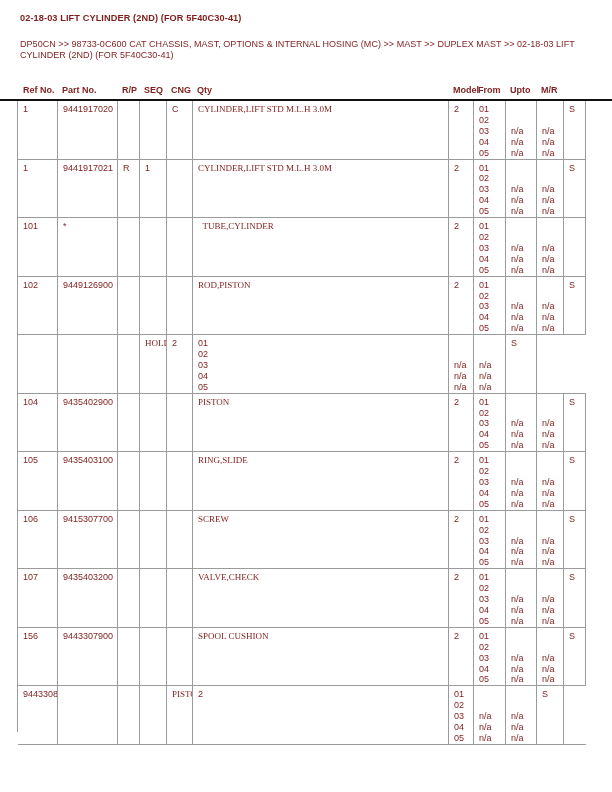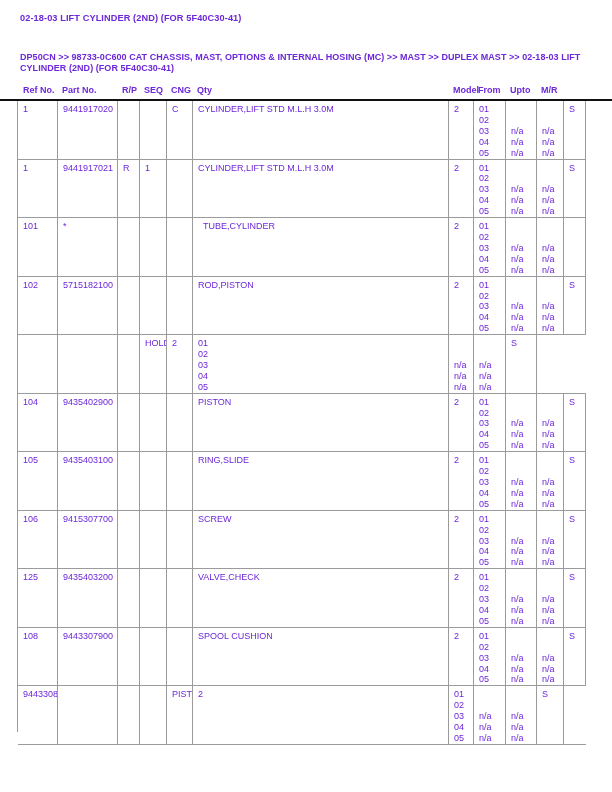--- a/index.html
+++ b/index.html
@@ -1,31 +1,31 @@
 <!DOCTYPE html>
 <html><head>
 <meta charset="utf-8">
 <style>
   html,body{margin:0;padding:0;background:#ffffff;}
   .page{
     position:relative;
     width:612px;height:792px;
     background:#ffffff;
     font-family:"Liberation Sans","DejaVu Sans",sans-serif;
-    color:#6d28d9;
+    color:#7f1d1d;
     overflow:hidden;
   }
   .title{
     position:absolute;left:20px;top:13px;
     font-size:9.2px;font-weight:bold;letter-spacing:0.1px;
     white-space:nowrap;
   }
   .breadcrumb{
-    position:absolute;left:20px;top:52px;width:574px;
-    font-size:9px;font-weight:bold;letter-spacing:0.05px;
+    position:absolute;left:20px;top:39px;width:574px;
+    font-size:9px;font-weight:normal;letter-spacing:0.05px;
     line-height:11px;
   }
   .grid{
     display:grid;
     grid-template-columns:40px 60px 22px 27px 26px 256px 25px 32px 31px 27px 22px;
   }
   .thead{
     position:absolute;left:17px;top:85px;width:568px;
   }
   .thead .hcell{
@@ -49,21 +49,21 @@
     box-sizing:border-box;
   }
   .tcell{
     box-sizing:border-box;
     border-right:1px solid #9b9b9b;
     font-size:9px;line-height:10.9px;
     padding:3px 1px 0 5px;
     white-space:pre-line;
     overflow:hidden;
   }
-  .col-desc{white-space:pre-wrap;}
+  .col-desc{white-space:pre-wrap;font-family:Liberation Serif, serif;}
   .col-model{padding-left:5px;}
 </style>
 </head>
 <body>
 
 <div class="page">
   <div class="title">02-18-03 LIFT CYLINDER (2ND) (FOR 5F40C30-41)</div>
 
   <div class="breadcrumb">DP50CN &gt;&gt; 98733-0C600 CAT CHASSIS, MAST, OPTIONS &amp; INTERNAL HOSING (MC) &gt;&gt; MAST &gt;&gt; DUPLEX MAST &gt;&gt; 02-18-03 LIFT CYLINDER (2ND) (FOR 5F40C30-41)</div>
 
@@ -153,21 +153,21 @@
 n/a</div>
         <div class="tcell col-upto">&nbsp;
 &nbsp;
 n/a
 n/a
 n/a</div>
         <div class="tcell col-mr"></div>
       </div>
       <div class="trow grid">
         <div class="tcell col-ref">102</div>
-        <div class="tcell col-part">5715182100</div>
+        <div class="tcell col-part">9449126900</div>
         <div class="tcell col-rp"></div>
         <div class="tcell col-seq"></div>
         <div class="tcell col-cng"></div>
         <div class="tcell col-desc">ROD,PISTON</div>
         <div class="tcell col-qty">2</div>
         <div class="tcell col-model">01
 02
 03
 04
 05</div>
@@ -275,21 +275,21 @@
 n/a
 n/a</div>
         <div class="tcell col-upto">&nbsp;
 &nbsp;
 n/a
 n/a
 n/a</div>
         <div class="tcell col-mr">S</div>
       </div>
       <div class="trow grid">
-        <div class="tcell col-ref">125</div>
+        <div class="tcell col-ref">107</div>
         <div class="tcell col-part">9435403200</div>
         <div class="tcell col-rp"></div>
         <div class="tcell col-seq"></div>
         <div class="tcell col-cng"></div>
         <div class="tcell col-desc">VALVE,CHECK</div>
         <div class="tcell col-qty">2</div>
         <div class="tcell col-model">01
 02
 03
 04
@@ -300,21 +300,21 @@
 n/a
 n/a</div>
         <div class="tcell col-upto">&nbsp;
 &nbsp;
 n/a
 n/a
 n/a</div>
         <div class="tcell col-mr">S</div>
       </div>
       <div class="trow grid">
-        <div class="tcell col-ref">108</div>
+        <div class="tcell col-ref">156</div>
         <div class="tcell col-part">9443307900</div>
         <div class="tcell col-rp"></div>
         <div class="tcell col-seq"></div>
         <div class="tcell col-cng"></div>
         <div class="tcell col-desc">SPOOL CUSHION</div>
         <div class="tcell col-qty">2</div>
         <div class="tcell col-model">01
 02
 03
 04

